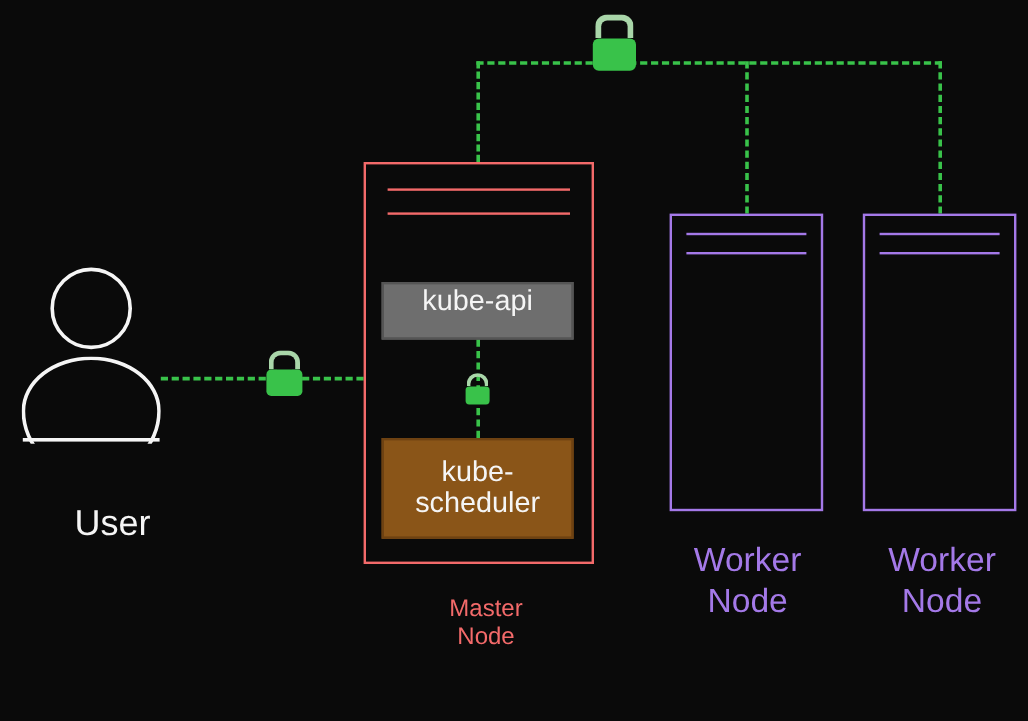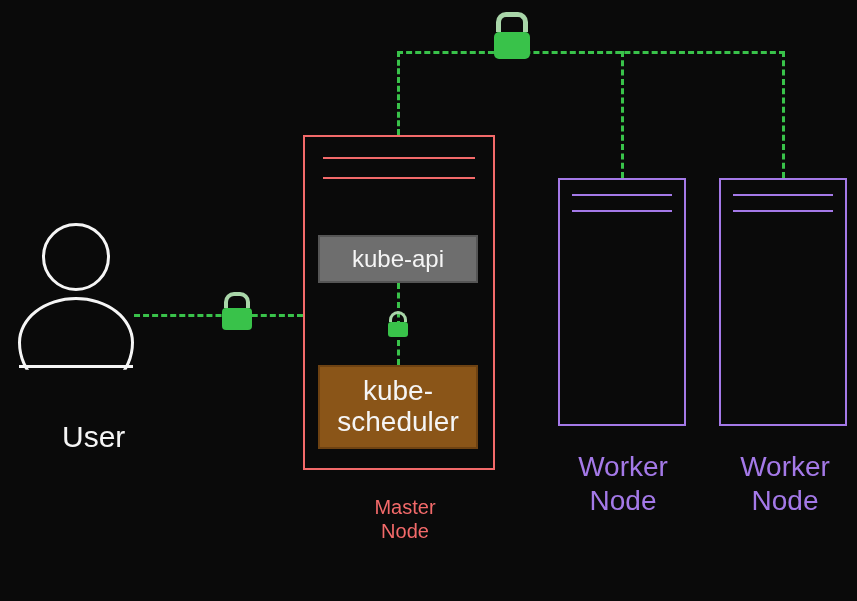--- a/index.html
+++ b/index.html
@@ -80,35 +80,35 @@
     position: absolute;
     left: 318px;
     top: 235px;
     width: 160px;
     height: 48px;
     background: #6e6e6e;
     border: 2px solid #555;
     color: #f5f5f5;
     font-size: 24px;
     display: flex;
-    align-items: center;
+    align-items: flex-start;
     justify-content: center;
     box-sizing: border-box;
   }
 
   .kube-scheduler {
     position: absolute;
     left: 318px;
     top: 365px;
     width: 160px;
     height: 84px;
     background: #8a5518;
     border: 2px solid #6e4212;
     color: #f5f5f5;
-    font-size: 28px;
+    font-size: 24px;
     line-height: 1.1;
     display: flex;
     align-items: center;
     justify-content: center;
     text-align: center;
     box-sizing: border-box;
   }
 
   .master-label {
     position: absolute;

